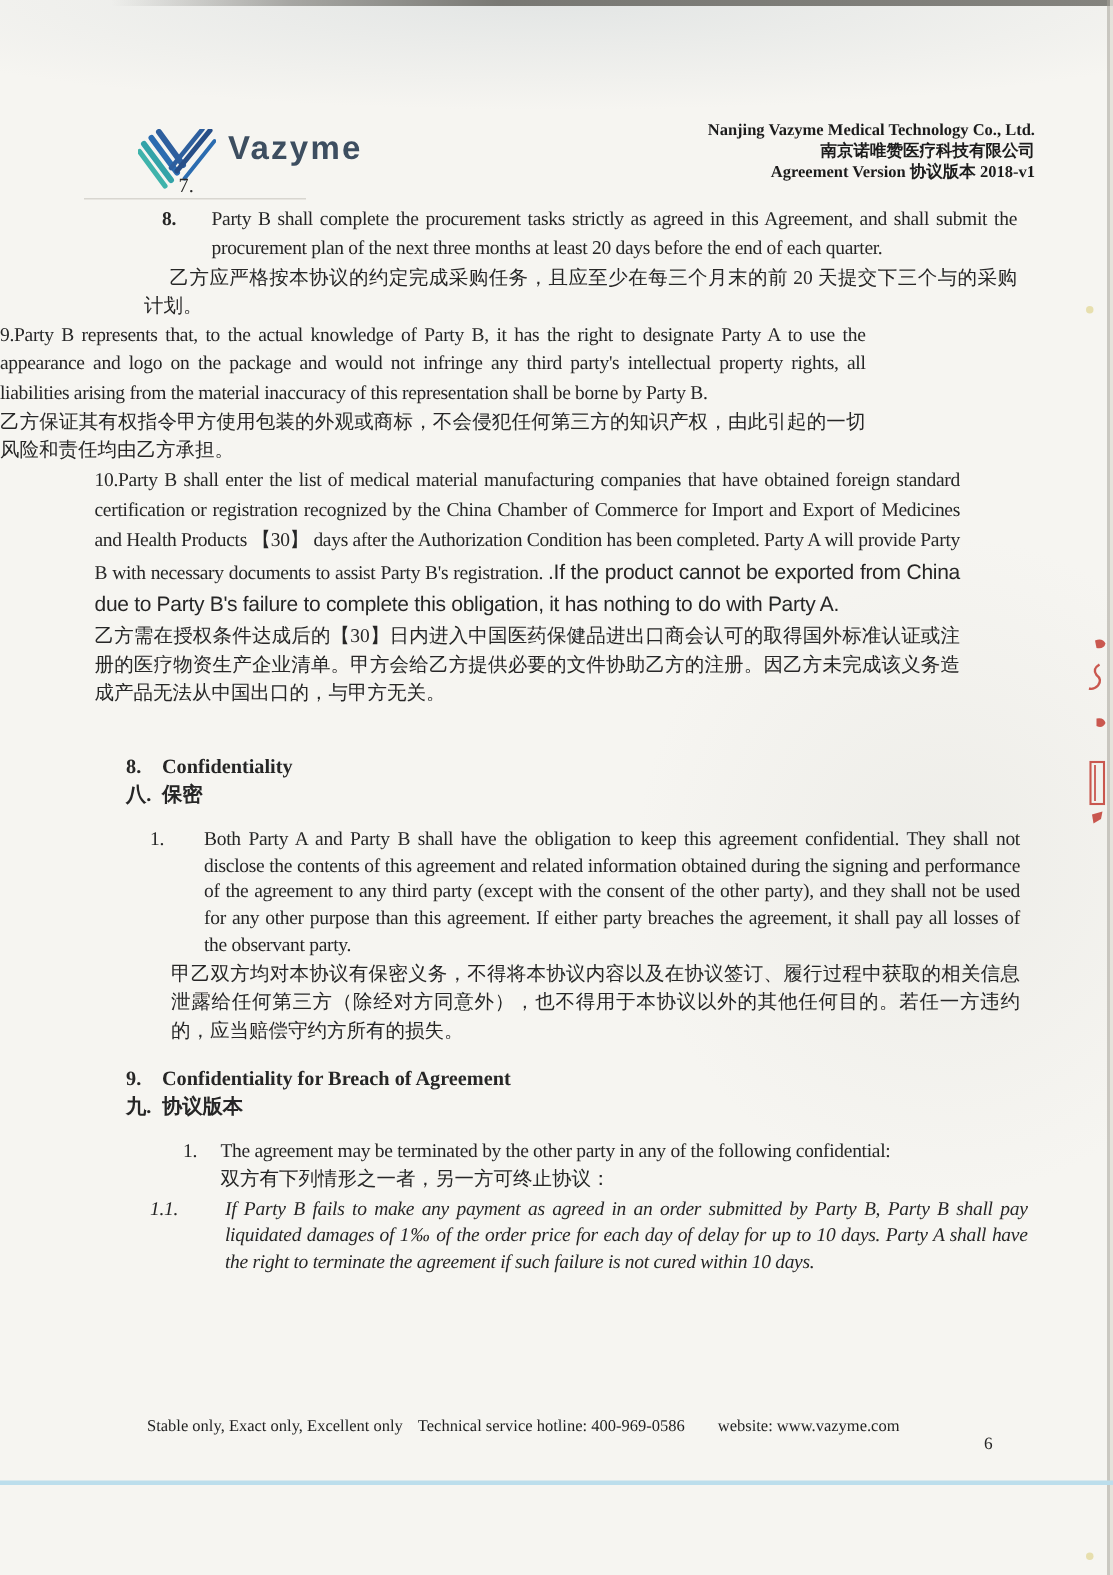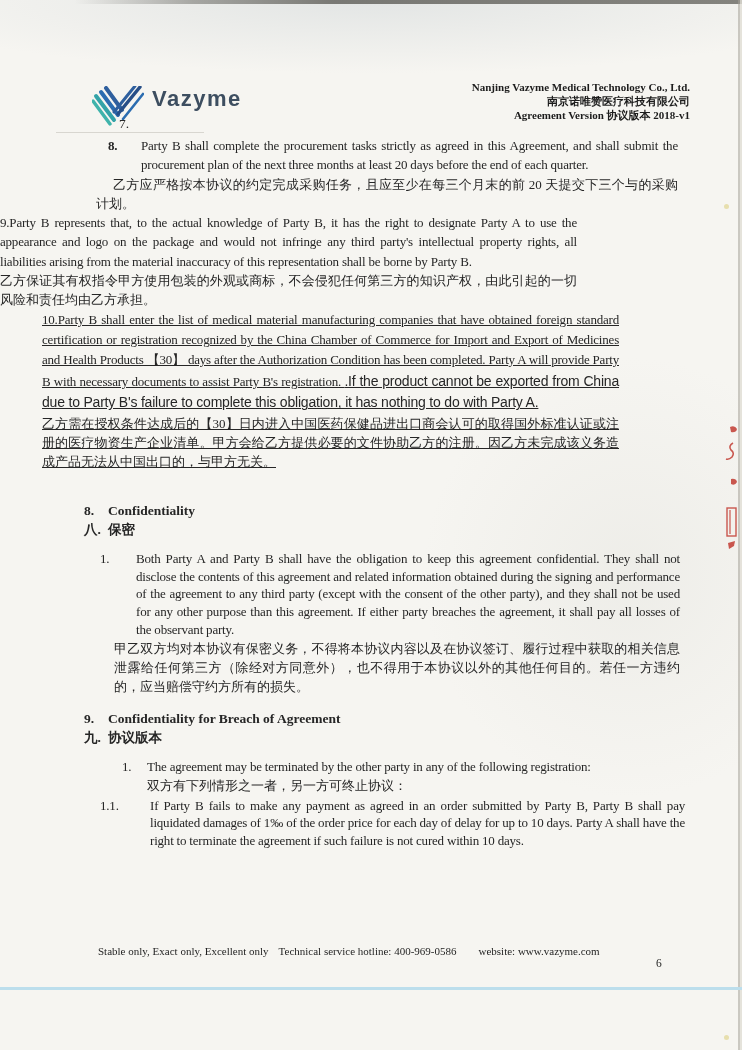--- a/index.html
+++ b/index.html
@@ -91,21 +91,21 @@
         <span>Party B shall complete the procurement tasks strictly as agreed in this Agreement, and shall submit the procurement plan of the next three months at least 20 days before the end of each quarter.</span>
       </div>
       <div class="cnline" style="margin-left:-4px; text-indent:17px;">乙方应严格按本协议的约定完成采购任务，且应至少在每三个月末的前 20 天提交下三个与的采购计划。</div>
     </div>
 
     <div class="para" style="width:577px;">
       <div>9.Party B represents that, to the actual knowledge of Party B, it has the right to designate Party A to use the appearance and logo on the package and would not infringe any third party's intellectual property rights, all liabilities arising from the material inaccuracy of this representation shall be borne by Party B.</div>
       <div class="cnline">乙方保证其有权指令甲方使用包装的外观或商标，不会侵犯任何第三方的知识产权，由此引起的一切风险和责任均由乙方承担。</div>
     </div>
 
-    <div class="para" style="margin-left:42px; width:577px; line-height:20.4px;text-decoration:underline;">
+    <div class="para" style="margin-left:63px; width:577px; line-height:20.4px;">
       <div><span>10.Party B shall enter the list of medical material manufacturing companies that have obtained foreign standard certification or registration recognized by the China Chamber of Commerce for Import and Export of Medicines and Health Products 【30】 days after the Authorization Condition has been completed. Party A will provide Party B with necessary documents to assist Party B's registration. </span><span class="sans-run">.If the product cannot be exported from China due to Party B's failure to complete this obligation, it has nothing to do with Party A.</span></div>
       <div class="cnline" style="line-height:19px;">乙方需在授权条件达成后的【30】日内进入中国医药保健品进出口商会认可的取得国外标准认证或注册的医疗物资生产企业清单。甲方会给乙方提供必要的文件协助乙方的注册。因乙方未完成该义务造成产品无法从中国出口的，与甲方无关。</div>
     </div>
 
     <div class="heading" style="margin-left:84px; margin-top:30px;">
       <div><span class="hnum">8.</span><span>Confidentiality</span></div>
       <div><span class="hnum">八.</span><span>保密</span></div>
     </div>
 
     <div class="para" style="margin-left:100px; width:580px; margin-top:10px; line-height:17.8px;">
@@ -117,27 +117,27 @@
     </div>
 
     <div class="heading" style="margin-left:84px; margin-top:12px;">
       <div><span class="hnum">9.</span><span>Confidentiality for Breach of Agreement</span></div>
       <div><span class="hnum">九.</span><span>协议版本</span></div>
     </div>
 
     <div class="para" style="margin-left:100px; width:580px; margin-top:9px; line-height:19px;">
       <div class="hang" style="padding-left:47px;">
         <span class="num" style="left:22px;">1.</span>
-        <span>The agreement may be terminated by the other party in any of the following registration:</span>
+        <span>The agreement may be terminated by the other party in any of the following confidential:</span>
       </div>
       <div class="cnline" style="padding-left:47px;">双方有下列情形之一者，另一方可终止协议：</div>
     </div>
 
     <div class="para" style="margin-left:100px; width:585px; margin-top:2px; line-height:17.6px;">
-      <div class="hang" style="padding-left:50px;">
+      <div class="hang" style="padding-left:50px;font-style:italic;">
         <span class="num" style="left:0;">1.1.</span>
         <span>If Party B fails to make any payment as agreed in an order submitted by Party B, Party B shall pay liquidated damages of 1‰ of the order price for each day of delay for up to 10 days. Party A shall have the right to terminate the agreement if such failure is not cured within 10 days.</span>
       </div>
     </div>
 
   </div>
 
   <svg class="seal-marks" width="20" height="145" viewBox="0 0 20 145">
     <g fill="#c23c33" stroke="#c23c33" opacity="0.85">
       <path d="M9 8 q5 -2 7 2 q-1 4 -6 3 z" stroke="none"></path>

